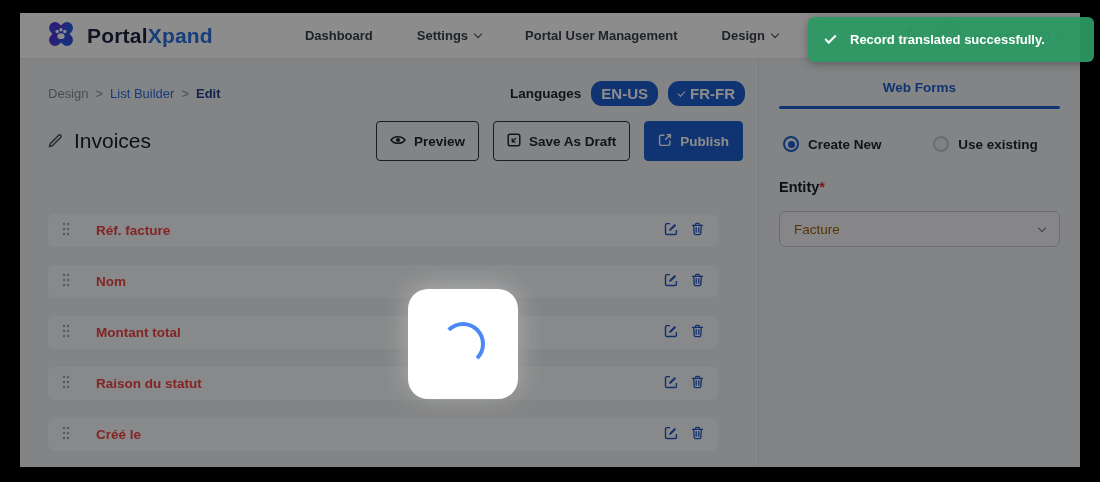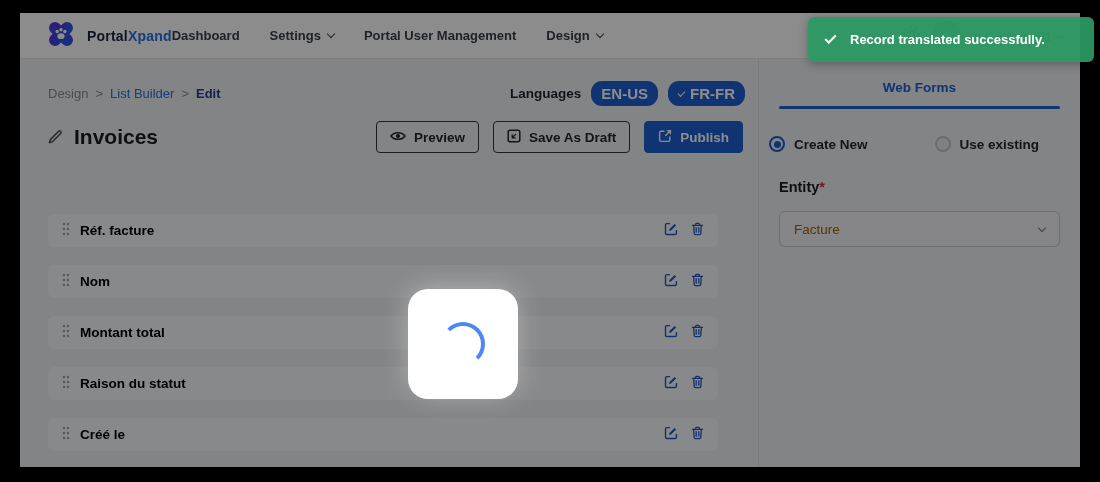--- a/index.html
+++ b/index.html
@@ -8,23 +8,23 @@
     width:1100px; height:482px; background:#000; position:relative;
     font-family:"Liberation Sans", sans-serif; overflow:hidden;
   }
   .frame { position:absolute; left:20px; top:13px; width:1060px; height:454px;
            background:#eef0f3; overflow:hidden; }
 
   
   .navbar { position:absolute; top:0; left:0; right:0; height:46px; background:#fff;
             border-bottom:1px solid #e3e6ea; display:flex; align-items:center; z-index:2; }
   .brand { display:flex; align-items:center; gap:9px; margin-left:24px; }
-  .brand-name { font-size:14px; font-weight:700; letter-spacing:.2px; }
+  .brand-name { font-size:21px; font-weight:700; letter-spacing:.2px; }
   .brand-primary { color:#1c2340; } .brand-secondary { color:#2a6fe0; }
-  .nav-menu { display:flex; gap:30px; font-size:13px; font-weight:600; color:#3a4048; }
+  .nav-menu { display:flex; gap:44px; margin-left:92px; font-size:13px; font-weight:600; color:#3a4048; }
   .nav-item { display:flex; align-items:center; gap:7px; cursor:pointer; white-space:nowrap; }
   .chev { width:6px; height:6px; border-right:1.6px solid currentColor; border-bottom:1.6px solid currentColor;
           transform:rotate(45deg); display:inline-block; margin-top:-3px; }
   .nav-right { position:absolute; right:16px; top:0; height:46px; display:flex; align-items:center; gap:12px; color:#6a727d; }
   .avatar { width:30px; height:30px; border-radius:50%; background:#a7aeb8; display:flex; align-items:flex-end; justify-content:center; overflow:hidden; }
   .user-name { font-size:13px; color:#4a515a; display:flex; align-items:center; gap:6px; }
 
   
   .content { position:absolute; top:46px; left:0; right:0; bottom:0; display:flex; }
   .main { width:738px; position:relative; }
@@ -39,39 +39,39 @@
   .crumb-current { color:#25418f; font-weight:700; }
   .lang { display:flex; align-items:center; gap:10px; }
   .lang-label { font-size:13.5px; font-weight:700; color:#1f2430; }
   .badge { background:var(--accent); color:#fff; font-size:15px; font-weight:700; padding:4px 10px;
            border-radius:11px; display:flex; align-items:center; gap:5px; cursor:pointer; }
   .badge .check { width:7px; height:4px; border-left:1.8px solid #fff; border-bottom:1.8px solid #fff;
                   transform:rotate(-45deg); display:inline-block; margin-top:-2px; }
 
   
   .title-row { position:absolute; top:62px; left:28px; right:15px; display:flex; align-items:center; justify-content:space-between; }
-  .page-title { display:flex; align-items:center; gap:11px; font-size:21px; font-weight:700; color:#181c22; }
+  .page-title { display:flex; align-items:center; gap:11px; font-size:21px; font-weight:400; color:#181c22; }
   .actions { display:flex; gap:14px; }
-  .btn { height:32px; display:flex; align-items:center; gap:8px; font-size:13.5px; font-weight:700;
+  .btn { height:40px; display:flex; align-items:center; gap:8px; font-size:13.5px; font-weight:700;
          border-radius:4px; padding:0 13px; cursor:pointer; white-space:nowrap; }
   .btn-outline { border:1.6px solid #2e343b; color:#23282e; background:transparent; }
   .btn-primary { background:var(--accent); color:#fff; border:1.6px solid var(--accent); }
 
   
   .rows { position:absolute; top:155px; left:28px; width:670px; }
   .row { height:33px; background:#f8f9fb; border-radius:6px; display:flex; align-items:center;
          padding:0 14px; margin-bottom:18px; }
-  .row-label { font-size:13.5px; font-weight:700; color:#000000; margin-left:10px; flex:1; }
+  .row-label { font-size:13.5px; font-weight:700; color:#ef4444; margin-left:26px; flex:1; }
   .row-icons { display:flex; gap:13px; color:#2458c5; align-items:center; }
   .row-icons svg { cursor:pointer; }
 
   
   .panel-tab { margin-top:21px; text-align:center; color:var(--accent); font-size:13.5px; font-weight:700; cursor:pointer; }
   .panel-underline { height:3px; background:var(--accent); margin:11px 20px 0; border-radius:2px; }
-  .radio-row { display:flex; margin:27px 10px 0; }
+  .radio-row { display:flex; margin:27px 24px 0; }
   .radio-opt { display:flex; align-items:center; gap:9px; font-size:13.5px; font-weight:600; color:#23272e; cursor:pointer; }
   .radio-opt.first { width:55%; }
   .radio { width:16px; height:16px; border-radius:50%; position:relative; flex:none; }
   .radio.sel { border:2px solid var(--accent); }
   .radio.sel::after { content:''; position:absolute; inset:2.5px; background:var(--accent); border-radius:50%; }
   .radio.unsel { border:2px solid #c0c6cd; background:#e8eaee; }
   .entity-label { margin:27px 20px 16px; font-size:14.5px; font-weight:700; color:#181c22; }
   .req { color:#d93030; }
   .select { margin:9px 20px 0; height:36px; border:1px solid #c4c9cf; border-radius:6px; background:#f4f5f7;
             display:flex; align-items:center; justify-content:space-between; padding:0 14px;

